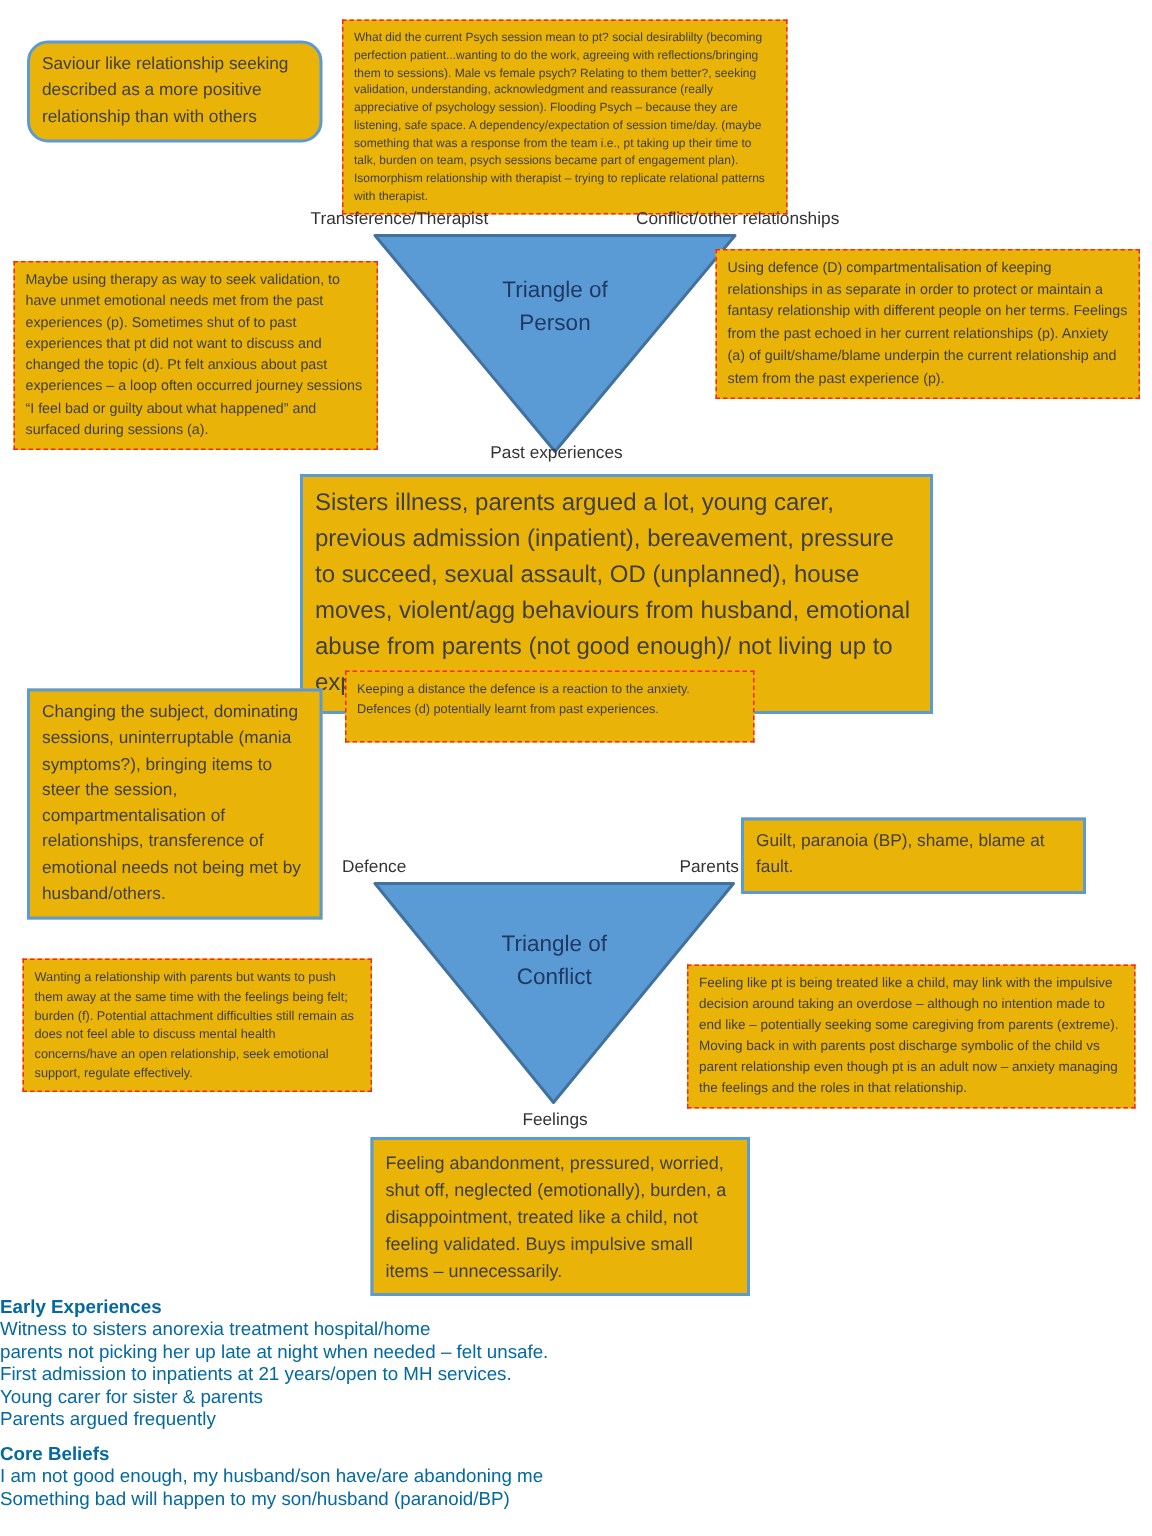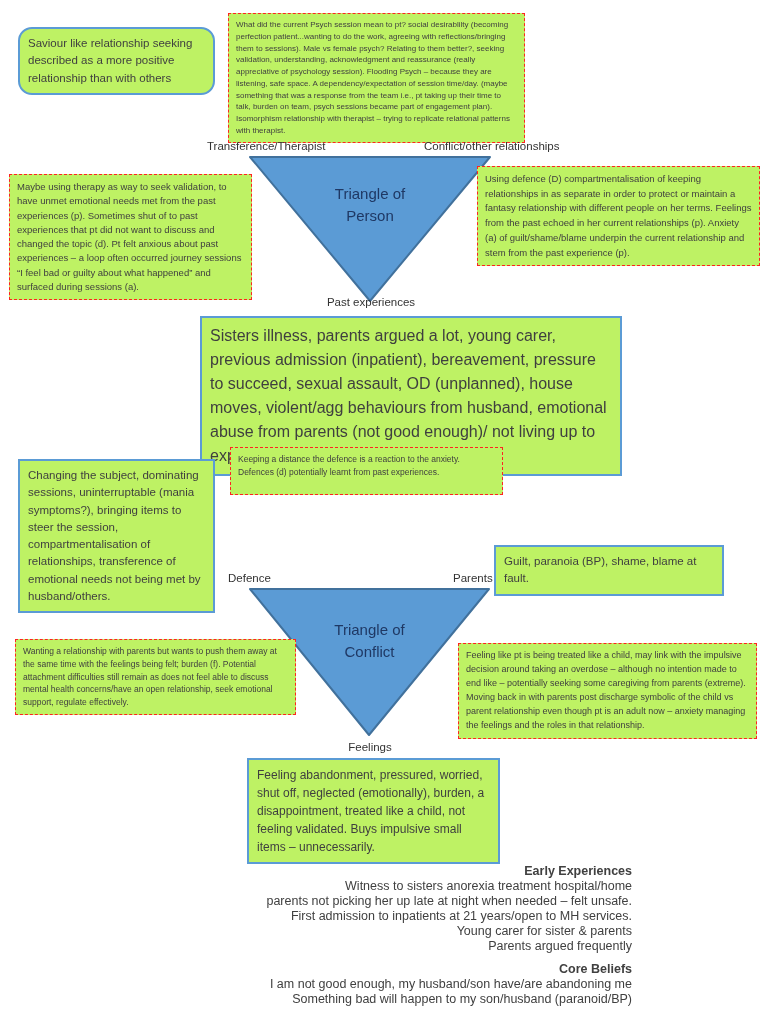--- a/index.html
+++ b/index.html
@@ -8,34 +8,34 @@
     --triangle-fill:#5b9bd5;
     --triangle-stroke:#41719c;
     --triangle-label:#1f3864;
     --body-text:#3f3f3f;
   }
   *{box-sizing:border-box;margin:0;padding:0;}
   html,body{background:#fff;}
   body{font-family:"Liberation Sans","DejaVu Sans",sans-serif;color:var(--body-text);}
   #canvas{position:relative;width:768px;height:1024px;background:#ffffff;overflow:hidden;}
 
-  .note{position:absolute;background:#bef264;color:var(--body-text);}
+  .note{position:absolute;background:#eab308;color:var(--body-text);}
   .box-blue{border:2px solid var(--blue-border);padding:6px 8px;font-size:11.5px;line-height:1.5;}
   .box-red{border:1.5px dashed var(--red-border);padding:5px 7px;line-height:1.5;}
 
   .corner-label{position:absolute;font-size:11.5px;color:#333;white-space:nowrap;}
   .centered{transform:translateX(-50%);}
 
   .triangle-wrap{position:absolute;}
   .triangle-wrap svg{display:block;width:100%;height:100%;}
   .triangle-wrap polygon{fill:var(--triangle-fill);stroke:var(--triangle-stroke);stroke-width:2;stroke-linejoin:round;}
   .triangle-label{position:absolute;left:0;width:100%;text-align:center;color:var(--triangle-label);
     font-size:15px;line-height:1.45;}
 
-  .bottom-block{position:absolute;left:0;width:632px;text-align:right;color:#404040;}
+  .bottom-block{position:absolute;left:0;width:632px;text-align:left;color:#0369a1;}
   .bottom-heading{font-size:12.5px;font-weight:bold;line-height:15px;}
   .bottom-line{font-size:12.5px;line-height:15px;}
   .core-gap{margin-top:8px;}
 </style>
 </head>
 <body>
 
 <div id="canvas">
 
   <div class="note box-blue" style="left:18px;top:27px;width:197px;border-radius:14px;">Saviour like relationship seeking described as a more positive relationship than with others</div>
@@ -76,21 +76,21 @@
   <div class="triangle-wrap" style="left:248px;top:587px;width:243px;height:150px;">
     <svg viewBox="0 0 243 150" preserveAspectRatio="none">
       <polygon points="2,2 241,2 121,148"></polygon>
     </svg>
     <div class="triangle-label" style="top:32px;">
       <div>Triangle of</div>
       <div>Conflict</div>
     </div>
   </div>
 
-  <div class="note box-red" style="left:15px;top:639px;width:281px;font-size:8.5px;">Wanting a relationship with parents but wants to push them away at the same time with the feelings being felt; burden (f). Potential attachment difficulties still remain as does not feel able to discuss mental health concerns/have an open relationship, seek emotional support, regulate effectively.</div>
+  <div class="note box-red" style="left:15px;top:639px;width:233px;font-size:8.5px;">Wanting a relationship with parents but wants to push them away at the same time with the feelings being felt; burden (f). Potential attachment difficulties still remain as does not feel able to discuss mental health concerns/have an open relationship, seek emotional support, regulate effectively.</div>
 
   <div class="note box-red" style="left:458px;top:643px;width:299px;font-size:9px;line-height:1.55;">Feeling like pt is being treated like a child, may link with the impulsive decision around taking an overdose – although no intention made to end like – potentially seeking some caregiving from parents (extreme). Moving back in with parents post discharge symbolic of the child vs parent relationship even though pt is an adult now – anxiety managing the feelings and the roles in that relationship.</div>
 
   <div class="corner-label centered" style="left:370px;top:741px;">Feelings</div>
 
   <div class="note box-blue" style="left:247px;top:758px;width:253px;font-size:12px;">Feeling abandonment, pressured, worried, shut off, neglected (emotionally), burden, a disappointment, treated like a child, not feeling validated. Buys impulsive small items – unnecessarily.</div>
 
   <div class="bottom-block" style="top:864px;">
     <div class="bottom-heading">Early Experiences</div>
     <div class="bottom-line">Witness to sisters anorexia treatment hospital/home</div>

